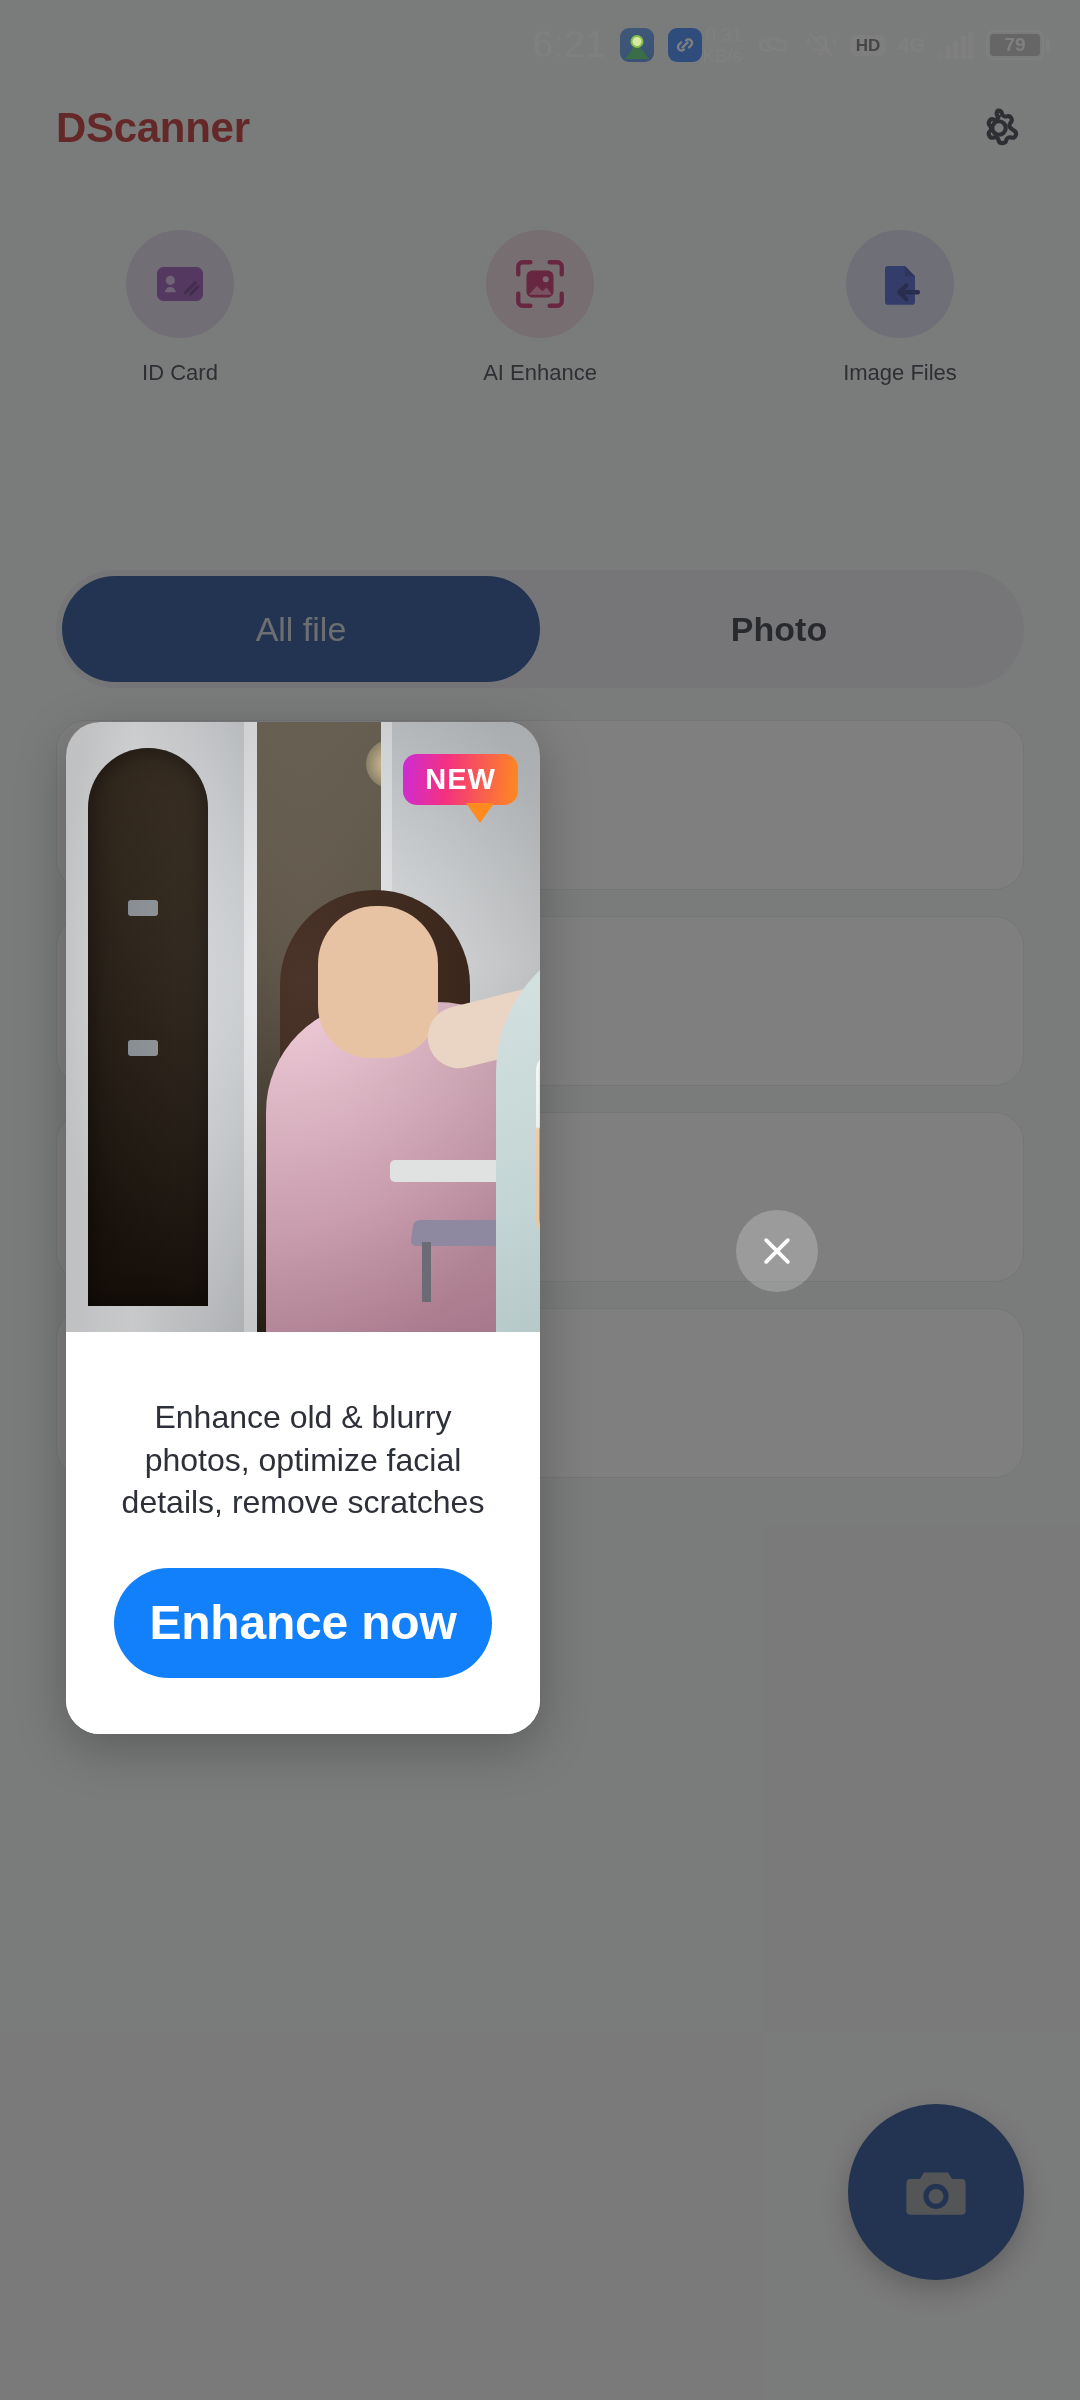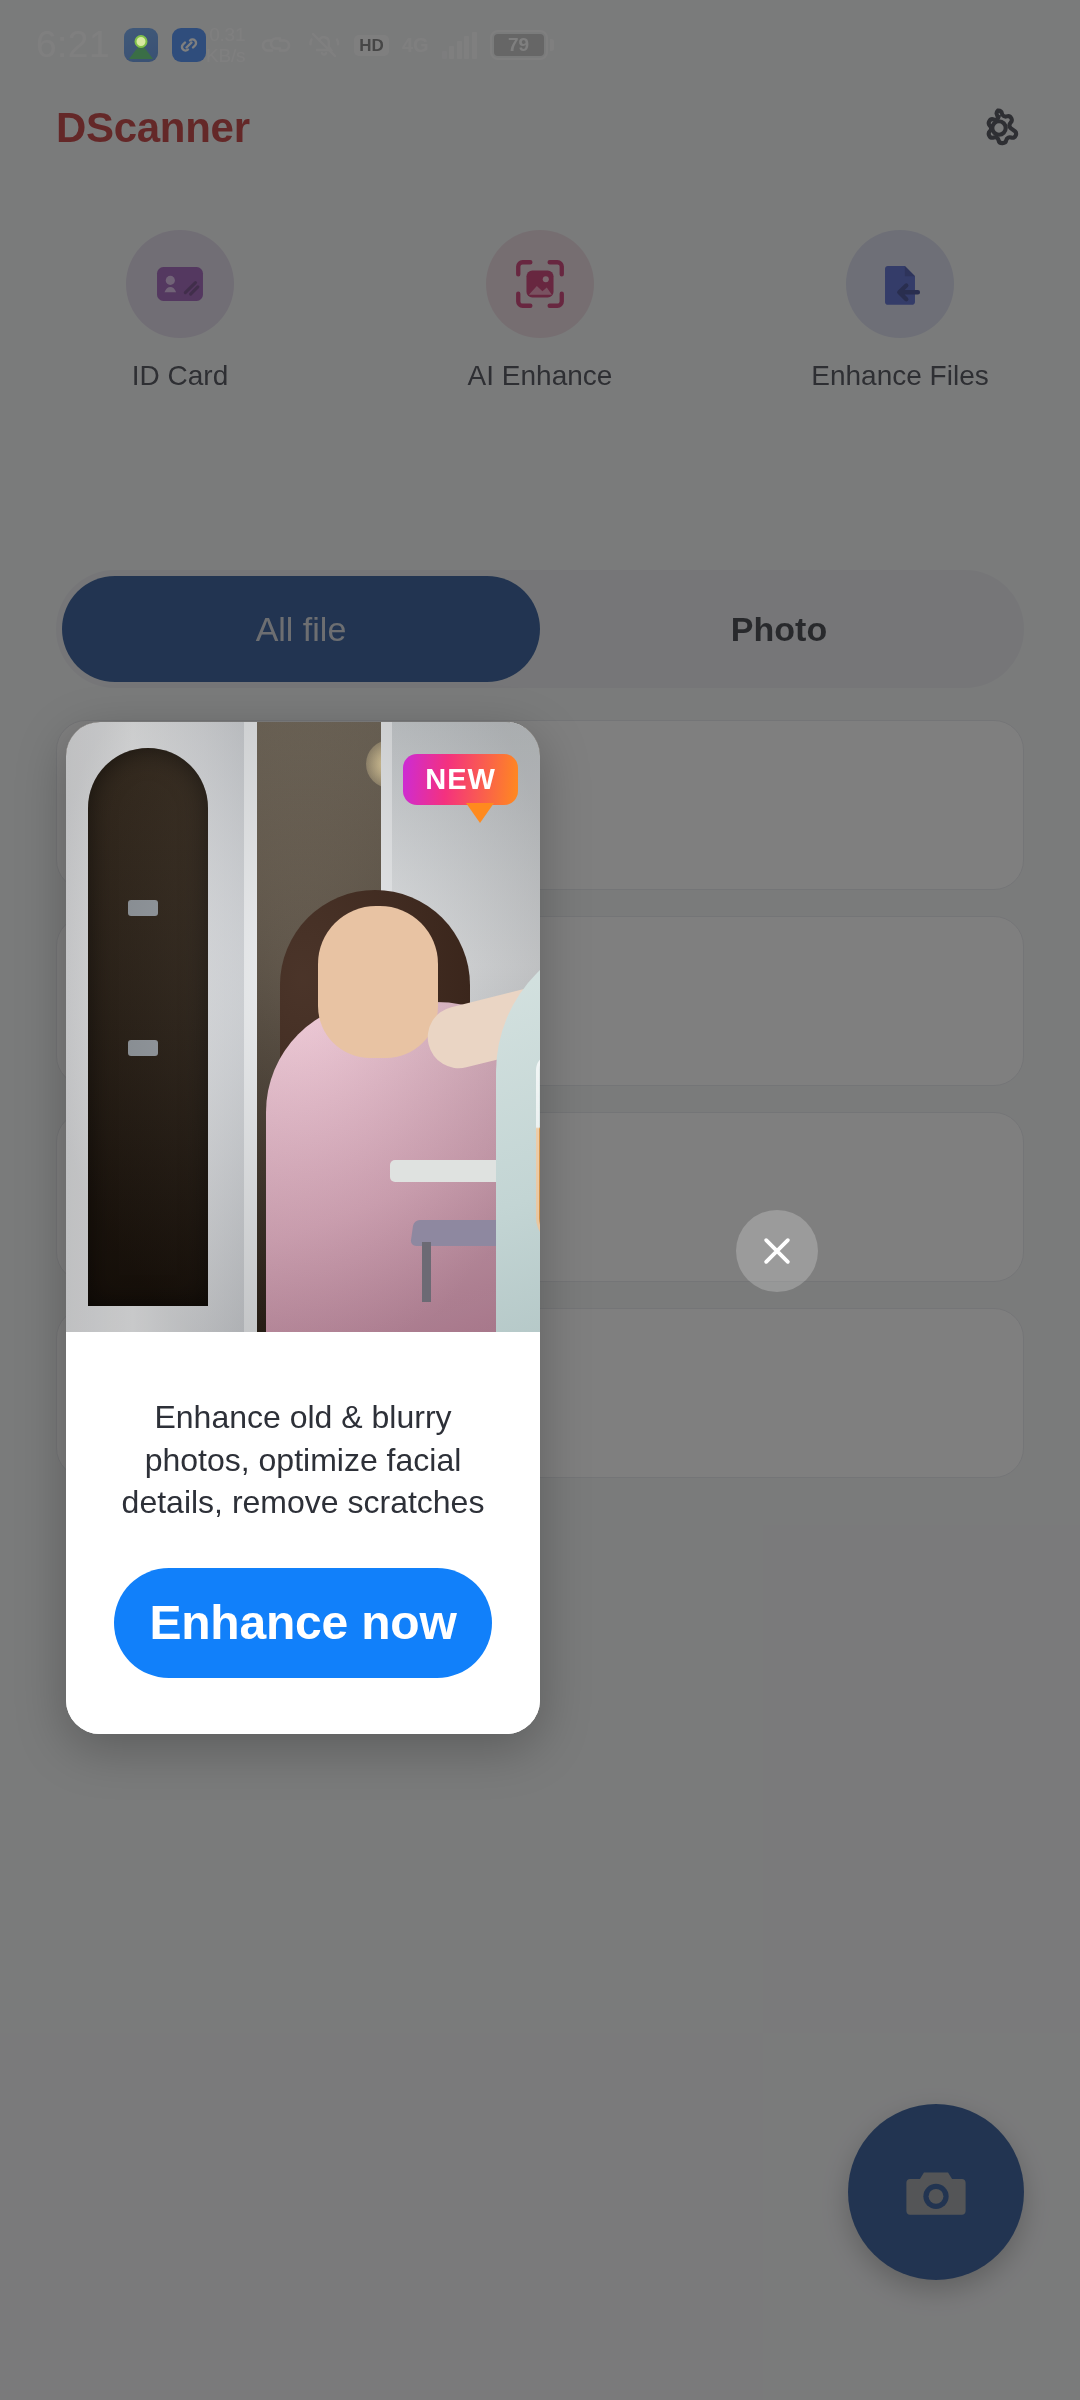--- a/index.html
+++ b/index.html
@@ -13,21 +13,21 @@
 
   
   #app-root {
     position:absolute; inset:0;
     background:#f2f3f5;
   }
 
   
   .statusbar {
     position:absolute; top:0; left:0; right:0; height:74px;
-    display:flex; align-items:center; justify-content:flex-start;
+    display:flex; align-items:center; justify-content:flex-end;
     padding:16px 30px 0 36px;
     color:#ffffff;
   }
   .sb-left { display:flex; align-items:center; gap:14px; }
   .sb-time { font-size:37px; font-weight:400; letter-spacing:0.5px; color:#fff; }
   .sb-appicon { width:34px; height:34px; border-radius:9px; position:relative; overflow:hidden; }
   .sb-appicon.maps { background:linear-gradient(160deg,#5a9bf0,#4a86e0); }
   .sb-appicon.maps::after {
     content:""; position:absolute; left:50%; bottom:3px; transform:translateX(-50%);
     width:0;height:0;border-left:12px solid transparent;border-right:12px solid transparent;
@@ -79,21 +79,21 @@
 
   
   .quick-wrap {
     position:absolute; top:182px; left:0; right:0;
     background:#f2f3f5; padding:48px 0 36px;
   }
   .quick-row { display:flex; }
   .quick-item { flex:1; display:flex; flex-direction:column; align-items:center; gap:22px; }
   .q-circle { width:108px;height:108px;border-radius:50%; display:flex;align-items:center;justify-content:center; }
   .q-circle svg { width:58px;height:58px; }
-  .q-label { font-size:28px; color:#2a2d37; font-weight:400; }
+  .q-label { font-size:22px; color:#2a2d37; font-weight:400; }
 
   
   .tabs-wrap {
     position:absolute; top:570px; left:56px; right:56px;
     height:130px;
   }
   .tabs {
     background:#e6e8ec; border-radius:60px; height:118px;
     display:flex; align-items:center; padding:6px;
   }
@@ -408,21 +408,21 @@
       </div>
 
       <div class="quick-item">
         <span class="q-circle" style="background:rgba(154,165,214,.38)">
           <svg viewBox="0 0 24 24" fill="none">
             <path d="M7 4.6h7l4.2 4.2v10.6c0 .7-.6 1.2-1.2 1.2H7c-.7 0-1.2-.5-1.2-1.2V5.8c0-.7.5-1.2 1.2-1.2z" fill="#3b4fc4"></path>
             <path d="M14 4.6l4.2 4.2H14z" fill="#2a3ba0"></path>
             <path d="M19.4 15.4h-7.2M14.6 12.6l-2.9 2.8 2.9 2.9" stroke="#1e2a80" stroke-width="1.8" stroke-linecap="round" stroke-linejoin="round" fill="none"></path>
           </svg>
         </span>
-        <span class="q-label">Enhance Files</span>
+        <span class="q-label">Image Files</span>
       </div>
 
     </div>
   </div>
 
   <div class="tabs-wrap">
     <div class="tabs">
       <div class="tab active">All file</div>
       <div class="tab">Photo</div>
     </div>

